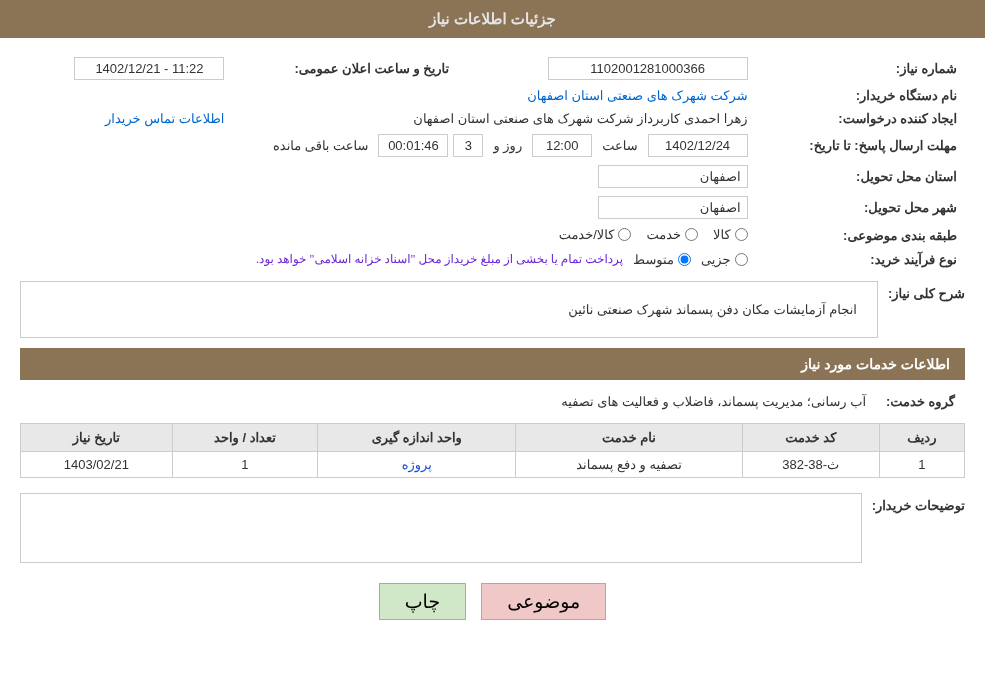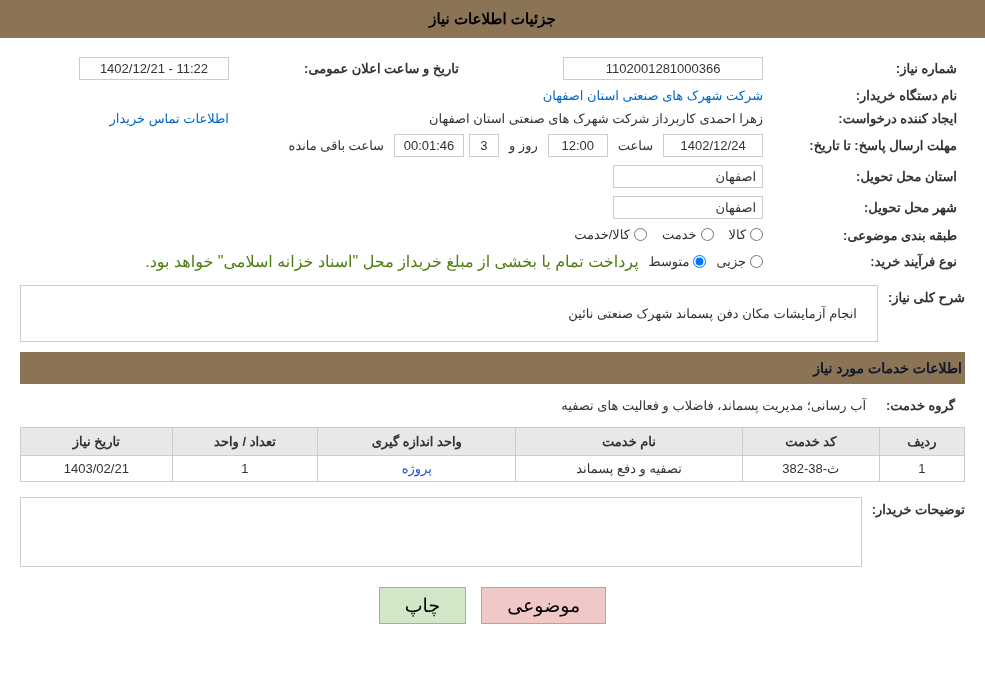--- a/index.html
+++ b/index.html
@@ -11,21 +11,21 @@
       color: #333;
     }
     .page-wrapper {
       max-width: 985px;
       margin: 0 auto;
       background: #fff;
       min-height: 691px;
     }
     .header-bar {
       background: #8B7355;
-      color: #000000;
+      color: #e5e5e5;
       text-align: center;
       padding: 10px 15px;
       font-size: 15px;
       font-weight: bold;
     }
     .main-content {
       padding: 15px 20px;
     }
     .info-table {
       width: 100%;
@@ -52,23 +52,23 @@
       padding: 3px 6px;
       display: inline-block;
       min-width: 120px;
       text-align: right;
     }
     .blue-text {
       color: #0066cc;
     }
     .section-header {
       background: #8B7355;
-      color: #0f172a;
-      text-align: right;
-      padding: 8px 3px;
+      color: #ffffff;
+      text-align: right;
+      padding: 8px 15px;
       font-size: 14px;
       font-weight: bold;
       margin: 10px 0 8px 0;
     }
     .radio-group {
       display: inline-flex;
       gap: 15px;
       align-items: center;
     }
     .radio-item {
@@ -236,21 +236,21 @@
         <td class="value-cell" colspan="3">
           <div style="display:flex; align-items:center; gap:10px; flex-wrap:wrap; direction:rtl;">
             <div class="radio-item">
               <input type="radio" name="purchase_type" value="jozii" style="">
               <label>جزیی</label>
             </div>
             <div class="radio-item">
               <input type="radio" name="purchase_type" value="motavasset" checked="" style="">
               <label>متوسط</label>
             </div>
-            <span style="font-size:16px;color:#4d7c0f;">پرداخت تمام یا بخشی از مبلغ خریداز محل "اسناد خزانه اسلامی" خواهد بود.</span>
+            <span style="font-size:12px;color:#6d28d9;font-family:Liberation Serif, serif;">پرداخت تمام یا بخشی از مبلغ خریداز محل "اسناد خزانه اسلامی" خواهد بود.</span>
           </div>
         </td>
       </tr>
     </tbody>
       </table>
 
     <div style="margin: 10px 0;">
       <div style="display:flex; align-items:flex-start; gap:10px; direction:rtl;">
         <span class="label-cell" style="font-weight:bold; white-space:nowrap; padding-top:5px;">شرح کلی نیاز:</span>
         <div style="flex:1; border:1px solid #ccc; padding:20px; min-height:55px; background:#fff; text-align:right;">

